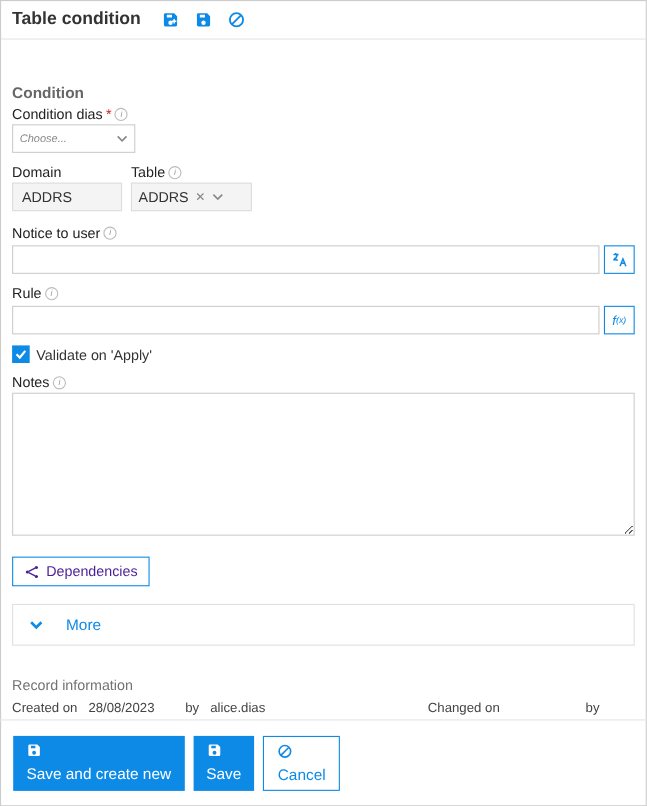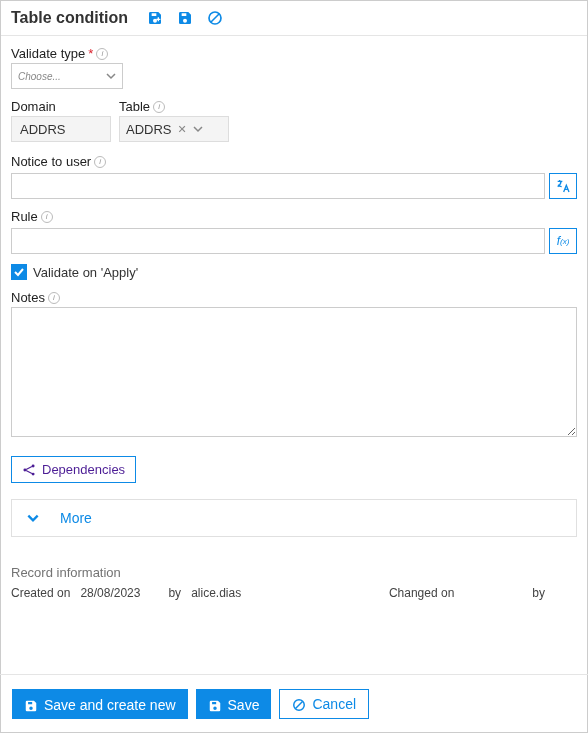--- a/index.html
+++ b/index.html
@@ -197,26 +197,27 @@
     .footer {
       position: absolute;
       bottom: 0; left: 0; right: 0;
       border-top: 1px solid #e5e5e5;
       padding: 14px 12px;
       display: flex;
       gap: 8px;
     }
     .btn {
       display: inline-flex;
-      align-items: flex-end;
+      align-items: flex-start;
       gap: 6px;
       padding: 6px 12px;
       font-size: 14px;
       cursor: pointer;
       border: none;
+      flex-direction: column;
     }
     .btn-primary { background: #0d8ae6; color: #fff; }
     .btn-outline { background: #fff; color: #0d8ae6; border: 1px solid #0d8ae6; }
   </style>
 </head>
 <body>
 
 <div class="header">
   <h1>Table condition</h1>
   <span class="header-icon">
@@ -233,24 +234,25 @@
   <span class="header-icon">
     <svg width="16" height="16" viewBox="0 0 24 24" fill="none" stroke="currentColor" stroke-width="2.5">
         <circle cx="12" cy="12" r="9"></circle>
         <line x1="6" y1="18" x2="18" y2="6"></line>
       </svg>
   </span>
 </div>
 
 <div class="content">
 
+  <div class="section-heading">Condition</div>
 
   <div class="field-row">
     <div class="field-label">
-      <span>Validate type</span>
+      <span>Condition dias</span>
         <span class="required">*</span>
       <span class="info-icon">i</span>
     </div>
     <div class="select-box placeholder" style="width:112px">
       <span>Choose...</span>
       <svg width="10" height="10" viewBox="0 0 10 10">
           <path d="M1 3l4 4 4-4" fill="none" stroke="currentColor" stroke-width="1.5"></path>
         </svg>
     </div>
   </div>

